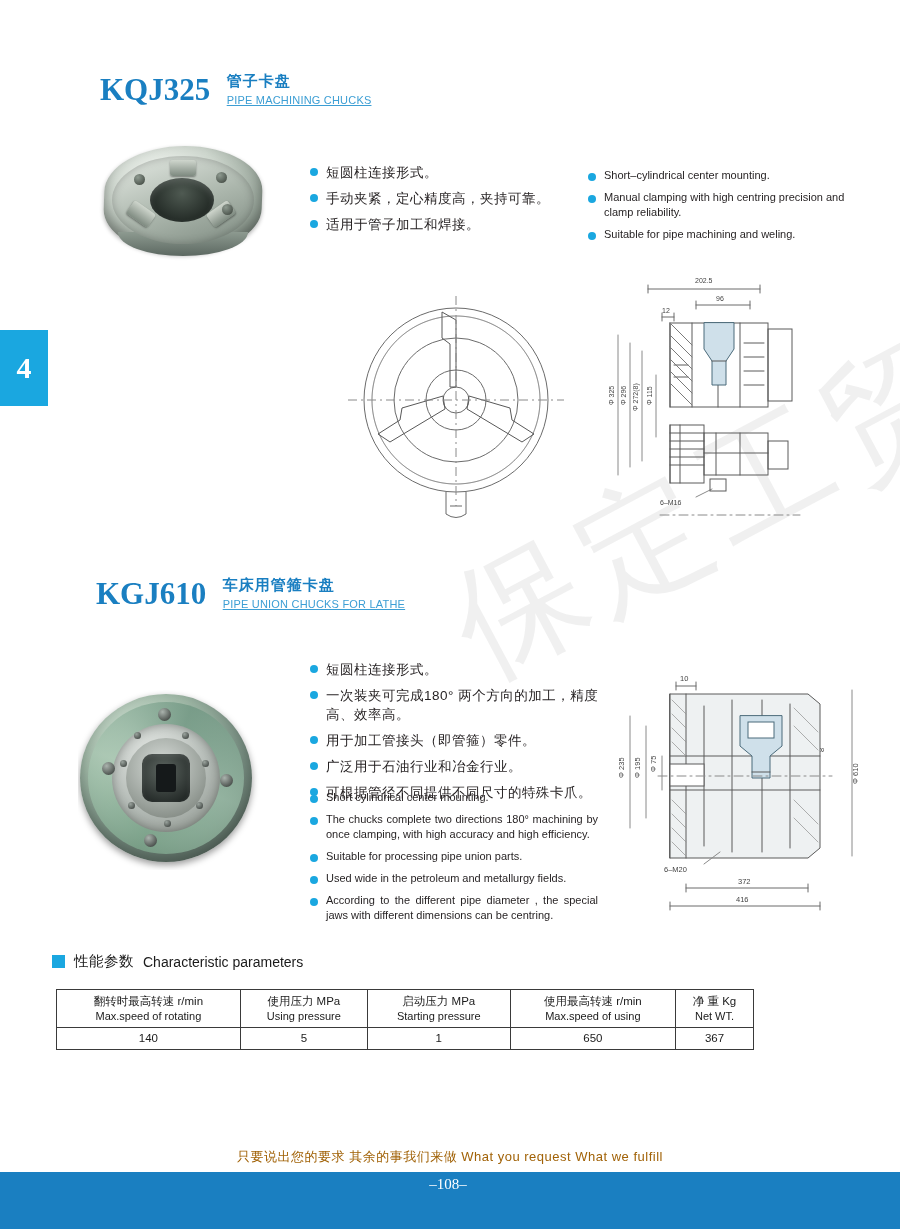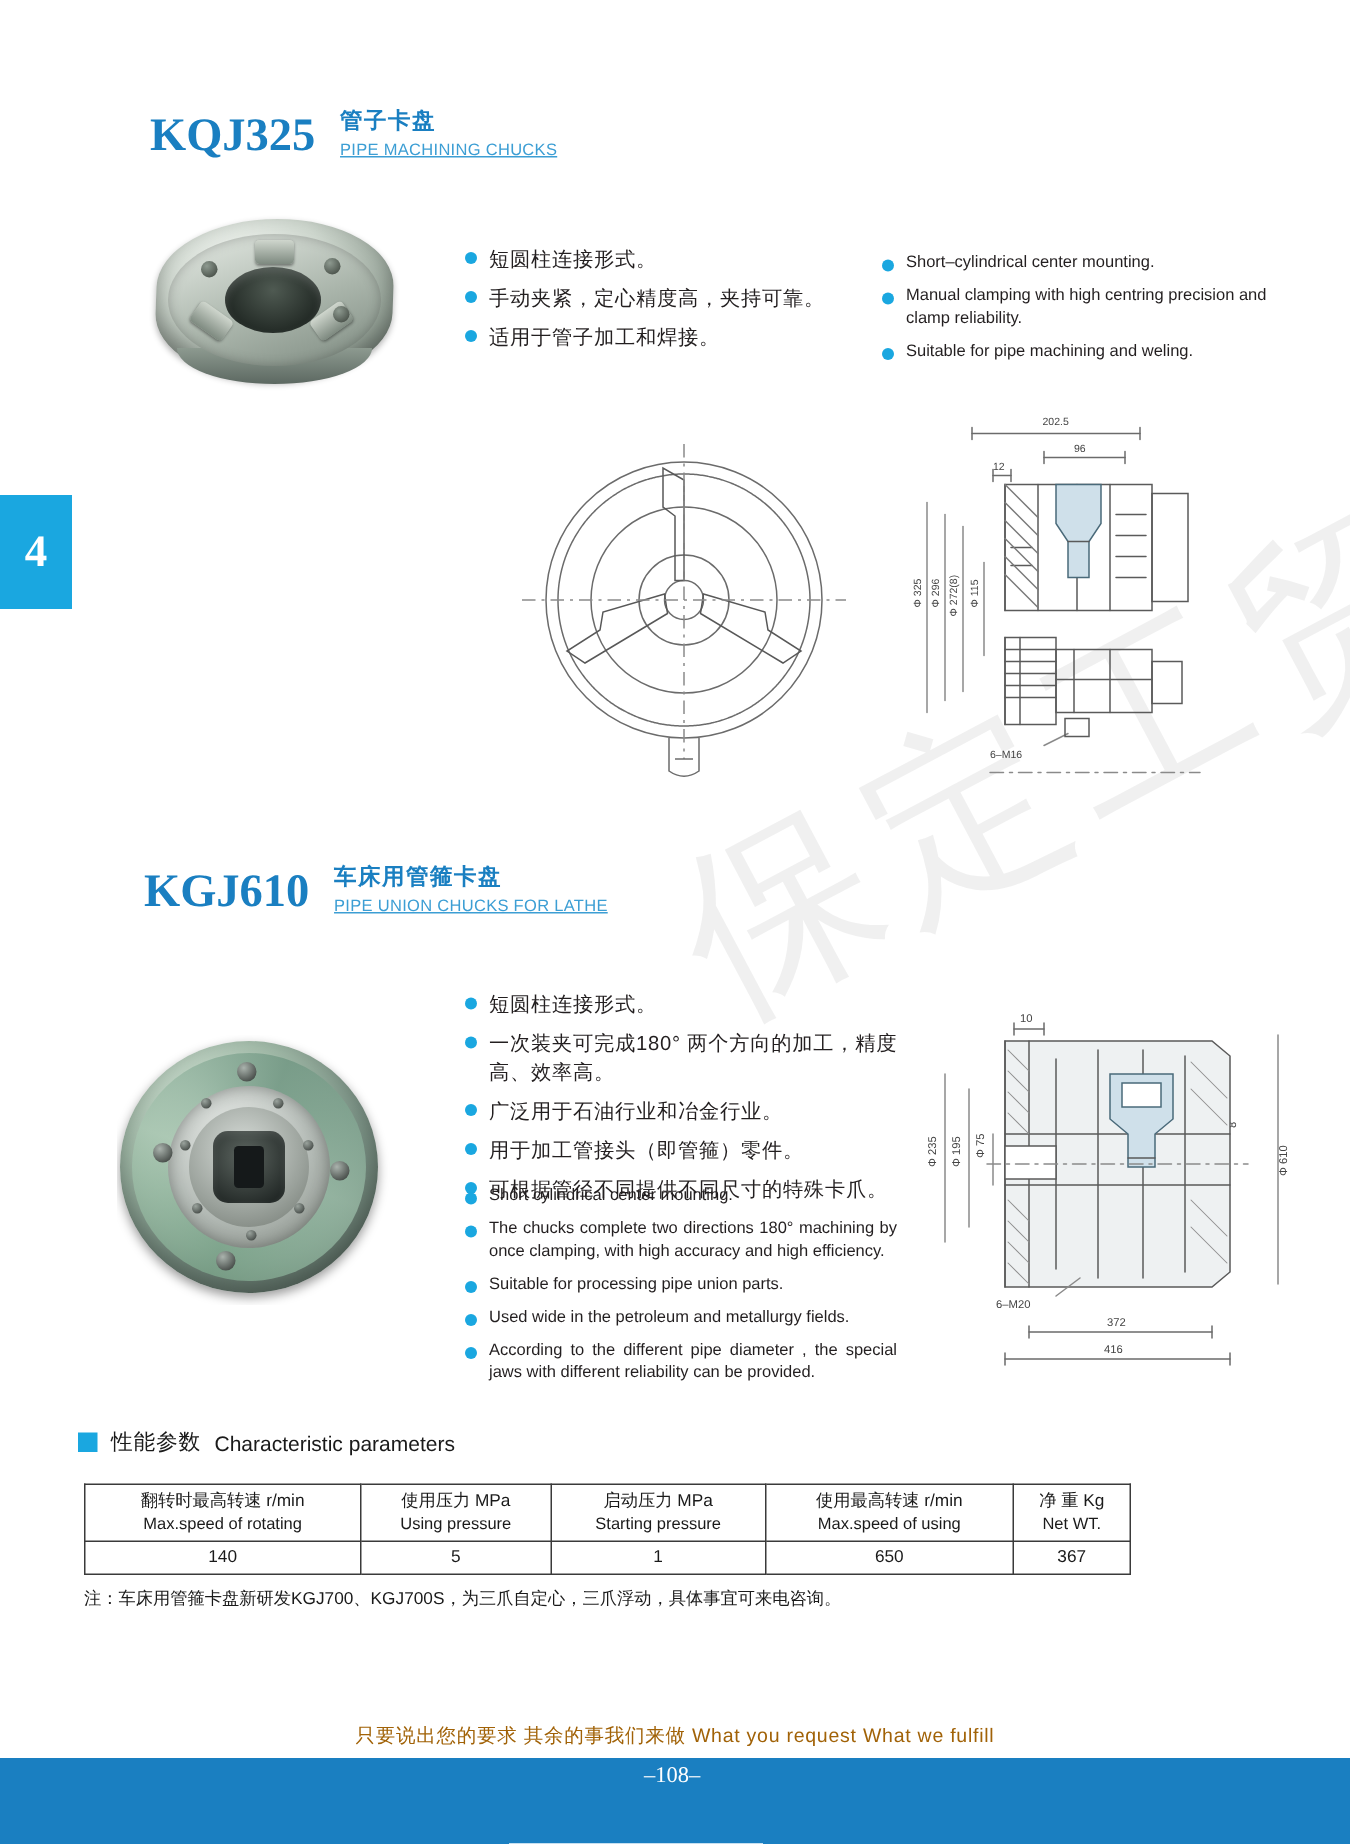--- a/index.html
+++ b/index.html
@@ -468,31 +468,31 @@
     <div class="bolt" style="left:118px; top:112px;"></div>
     <div class="bolt" style="left:86px; top:130px;"></div>
     <div class="bolt" style="left:50px; top:112px;"></div>
     <div class="bolt" style="left:42px; top:70px;"></div>
   </div>
 </div>
 
 <ul class="bul cn-bullets" style="position:absolute; left:310px; top:660px; width:290px;">
   <li>短圆柱连接形式。</li>
   <li>一次装夹可完成180° 两个方向的加工，精度高、效率高。</li>
+  <li>用于加工管接头（即管箍）零件。</li>
   <li>广泛用于石油行业和冶金行业。</li>
-  <li>用于加工管接头（即管箍）零件。</li>
   <li>可根据管径不同提供不同尺寸的特殊卡爪。</li>
 </ul>
 
 <ul class="bul en-bullets" style="position:absolute; left:310px; top:790px; width:288px; text-align:justify;">
   <li>Short cylindrical center mounting.</li>
   <li>The chucks complete two directions 180° machining by once clamping, with high accuracy and high efficiency.</li>
   <li>Suitable for processing pipe union parts.</li>
   <li>Used wide in the petroleum and metallurgy fields.</li>
-  <li>According to the different pipe diameter , the special jaws with different reliability can be provided.</li>
+  <li>According to the different pipe diameter , the special jaws with different dimensions can be centring.</li>
 </ul>
 
 <div class="drawing" style="left:612px; top:660px;">
   <svg width="270" height="262" viewBox="0 0 270 262">
     <g fill="none" stroke="#6b6b6b" stroke-width="1" font-family="Liberation Sans, sans-serif" font-size="7.5" stroke-linecap="round">
 
       <path d="M64 26 L84 26"></path>
       <path d="M64 22 L64 30 M84 22 L84 30"></path>
       <text x="68" y="21" fill="#444" stroke="none">10</text>
 
@@ -583,18 +583,17 @@
       <td>140</td>
       <td>5</td>
       <td>1</td>
       <td>650</td>
       <td>367</td>
     </tr>
   </tbody>
 </table>
 
 <div class="note">
-  <span>注：车床用管箍卡盘新研发KGJ700、KGJ700S，为三爪自定心，三爪浮动，具体事宜可来电咨询。</span>
 </div>
 
 <div class="footer-slogan">只要说出您的要求  其余的事我们来做   What you request What we fulfill</div>
 <div class="footer-fill"></div>
 <div class="footer-page">–108–</div>
 
 </body></html>

